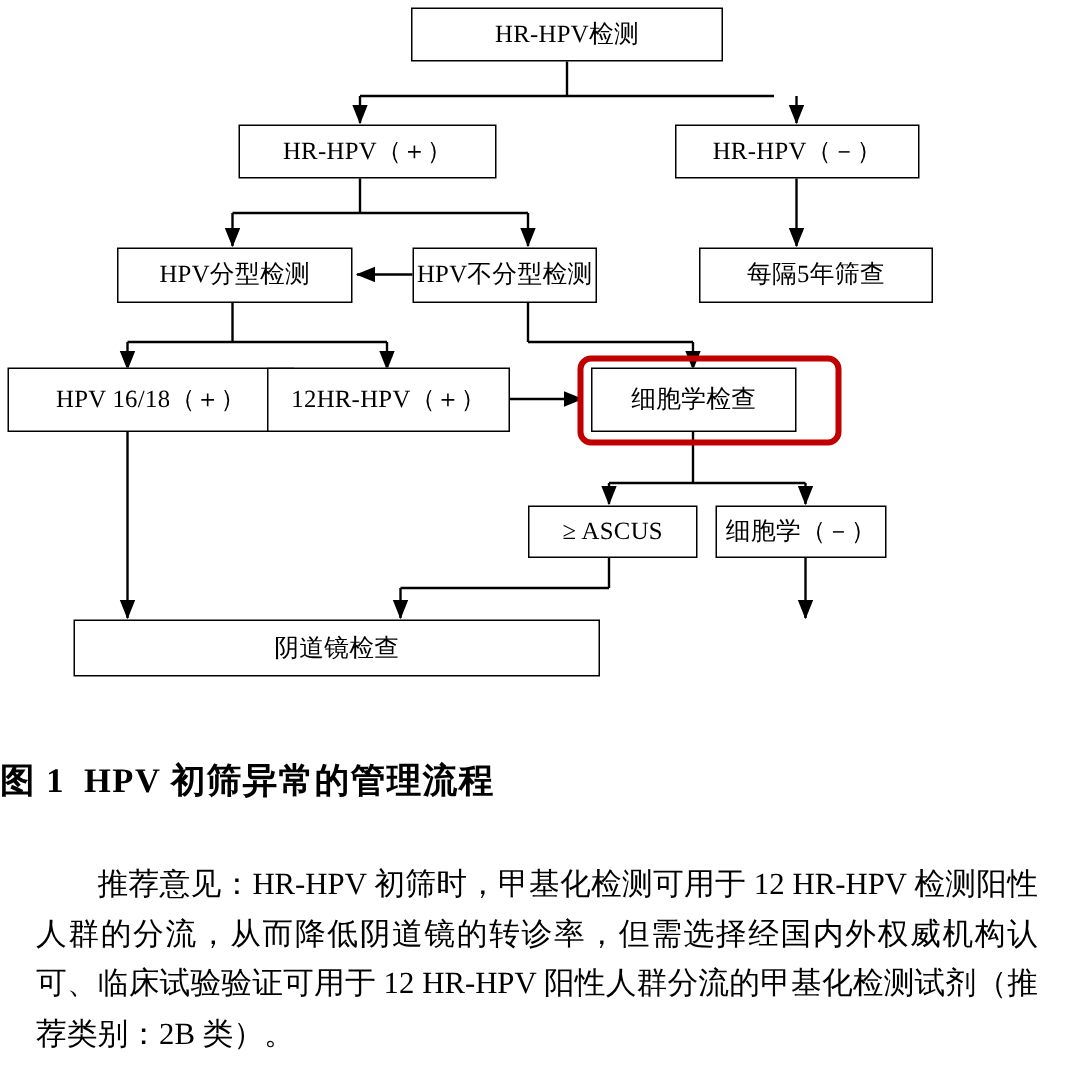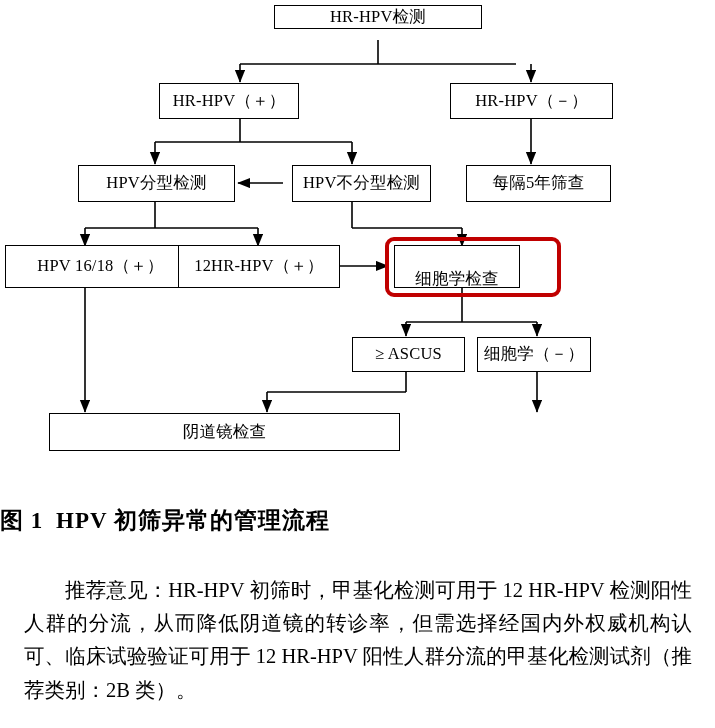--- a/index.html
+++ b/index.html
@@ -120,53 +120,53 @@
       <path d="M85,288 L85,412" marker-end="url(#arrow)"></path>
 
       <path d="M406,372 L406,392"></path>
       <path d="M406,392 L267,392"></path>
       <path d="M267,392 L267,412" marker-end="url(#arrow)"></path>
 
       <path d="M537,372 L537,412" marker-end="url(#arrow)"></path>
     </g>
   </svg>
 
-  <div class="node" style="left:274px; top:5px; width:208px; height:24px;">
+  <div class="node" style="left:274px; top:5px; width:208px; height:36px;">
     <span>HR-HPV检测</span>
   </div>
 
-  <div class="node" style="left:159px; top:83px; width:140px; height:36px;">
+  <div class="node" style="left:159px; top:83px; width:172px; height:36px;">
     <span>HR-HPV（＋）</span>
   </div>
 
   <div class="node" style="left:450px; top:83px; width:163px; height:36px;align-items:center;">
     <span>HR-HPV（－）</span>
   </div>
 
   <div class="node" style="left:78px; top:165px; width:157px; height:37px;">
     <span>HPV分型检测</span>
   </div>
 
-  <div class="node" style="left:292px; top:165px; width:139px; height:37px;">
+  <div class="node" style="left:275px; top:165px; width:123px; height:37px;">
     <span>HPV不分型检测</span>
   </div>
 
-  <div class="node" style="left:466px; top:165px; width:145px; height:37px;">
+  <div class="node" style="left:466px; top:165px; width:156px; height:37px;">
     <span>每隔5年筛查</span>
   </div>
 
   <div class="node" style="left:5px; top:245px; width:191px; height:43px;">
     <span>HPV 16/18（＋）</span>
   </div>
 
   <div class="node" style="left:178px; top:245px; width:162px; height:43px;">
     <span>12HR-HPV（＋）</span>
   </div>
 
-  <div class="node highlight" style="left:394px; top:245px; width:126px; height:43px;align-items:flex-end;">
+  <div class="node highlight" style="left:394px; top:245px; width:137px; height:43px;">
     <span>细胞学检查</span>
   </div>
   <div class="hl-ring" style="left:385px; top:237px; width:176px; height:60px;"></div>
 
   <div class="node" style="left:352px; top:337px; width:113px; height:35px;">
     <span>≥ ASCUS</span>
   </div>
 
   <div class="node" style="left:477px; top:337px; width:114px; height:35px;">
     <span>细胞学（－）</span>

